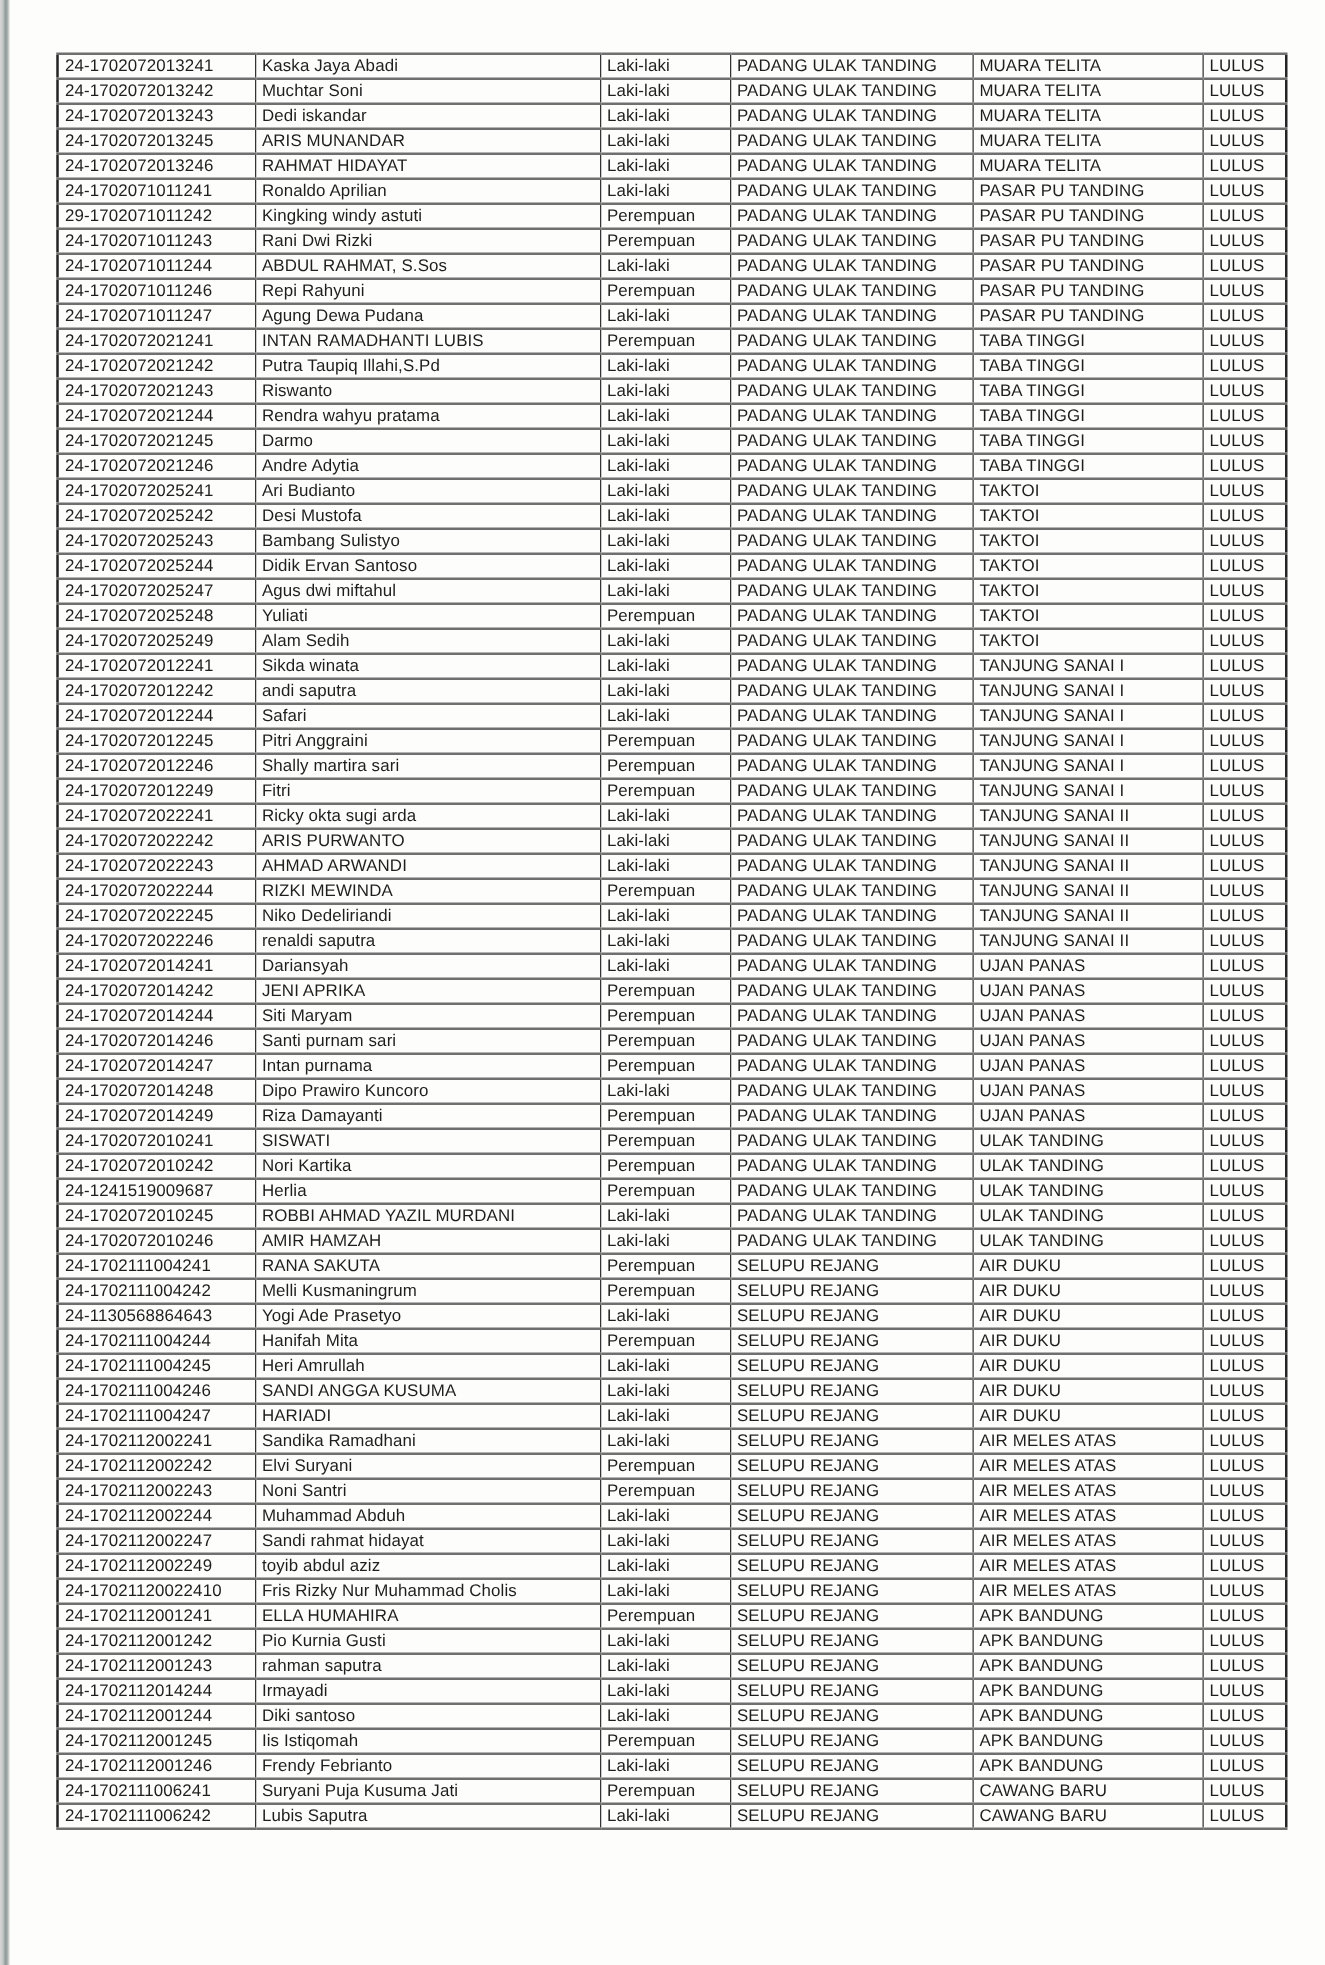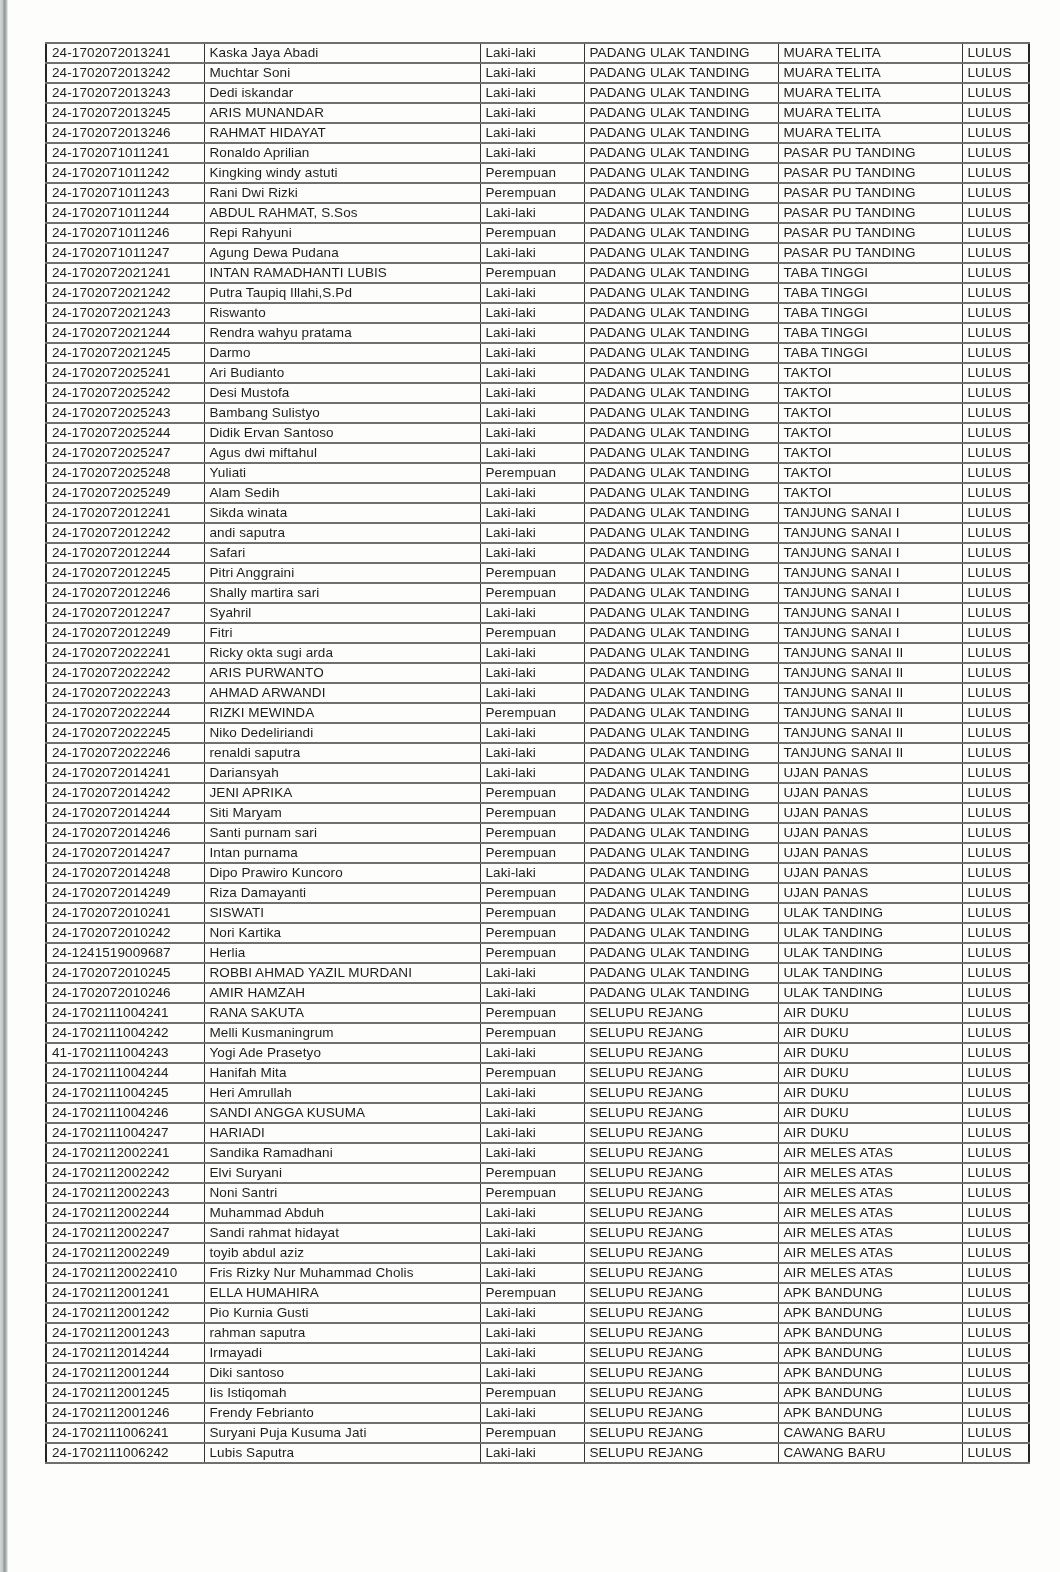--- a/index.html
+++ b/index.html
@@ -110,21 +110,21 @@
       </tr>
       <tr>
         <td>24-1702071011241</td>
         <td>Ronaldo Aprilian</td>
         <td>Laki-laki</td>
         <td>PADANG ULAK TANDING</td>
         <td>PASAR PU TANDING</td>
         <td>LULUS</td>
       </tr>
       <tr>
-        <td>24-1702071011242</td>
+        <td>29-1702071011242</td>
         <td>Kingking windy astuti</td>
         <td>Perempuan</td>
         <td>PADANG ULAK TANDING</td>
         <td>PASAR PU TANDING</td>
         <td>LULUS</td>
       </tr>
       <tr>
         <td>24-1702071011243</td>
         <td>Rani Dwi Rizki</td>
         <td>Perempuan</td>
@@ -190,20 +190,28 @@
       </tr>
       <tr>
         <td>24-1702072021245</td>
         <td>Darmo</td>
         <td>Laki-laki</td>
         <td>PADANG ULAK TANDING</td>
         <td>TABA TINGGI</td>
         <td>LULUS</td>
       </tr>
       <tr>
+        <td>24-1702072021246</td>
+        <td>Andre Adytia</td>
+        <td>Laki-laki</td>
+        <td>PADANG ULAK TANDING</td>
+        <td>TABA TINGGI</td>
+        <td>LULUS</td>
+      </tr>
+      <tr>
         <td>24-1702072025241</td>
         <td>Ari Budianto</td>
         <td>Laki-laki</td>
         <td>PADANG ULAK TANDING</td>
         <td>TAKTOI</td>
         <td>LULUS</td>
       </tr>
       <tr>
         <td>24-1702072025242</td>
         <td>Desi Mustofa</td>
@@ -286,28 +294,20 @@
       </tr>
       <tr>
         <td>24-1702072012246</td>
         <td>Shally martira sari</td>
         <td>Perempuan</td>
         <td>PADANG ULAK TANDING</td>
         <td>TANJUNG SANAI I</td>
         <td>LULUS</td>
       </tr>
       <tr>
-        <td>24-1702072012247</td>
-        <td>Syahril</td>
-        <td>Laki-laki</td>
-        <td>PADANG ULAK TANDING</td>
-        <td>TANJUNG SANAI I</td>
-        <td>LULUS</td>
-      </tr>
-      <tr>
         <td>24-1702072012249</td>
         <td>Fitri</td>
         <td>Perempuan</td>
         <td>PADANG ULAK TANDING</td>
         <td>TANJUNG SANAI I</td>
         <td>LULUS</td>
       </tr>
       <tr>
         <td>24-1702072022241</td>
         <td>Ricky okta sugi arda</td>
@@ -462,21 +462,21 @@
       </tr>
       <tr>
         <td>24-1702111004242</td>
         <td>Melli Kusmaningrum</td>
         <td>Perempuan</td>
         <td>SELUPU REJANG</td>
         <td>AIR DUKU</td>
         <td>LULUS</td>
       </tr>
       <tr>
-        <td>41-1702111004243</td>
+        <td>24-1130568864643</td>
         <td>Yogi Ade Prasetyo</td>
         <td>Laki-laki</td>
         <td>SELUPU REJANG</td>
         <td>AIR DUKU</td>
         <td>LULUS</td>
       </tr>
       <tr>
         <td>24-1702111004244</td>
         <td>Hanifah Mita</td>
         <td>Perempuan</td>

